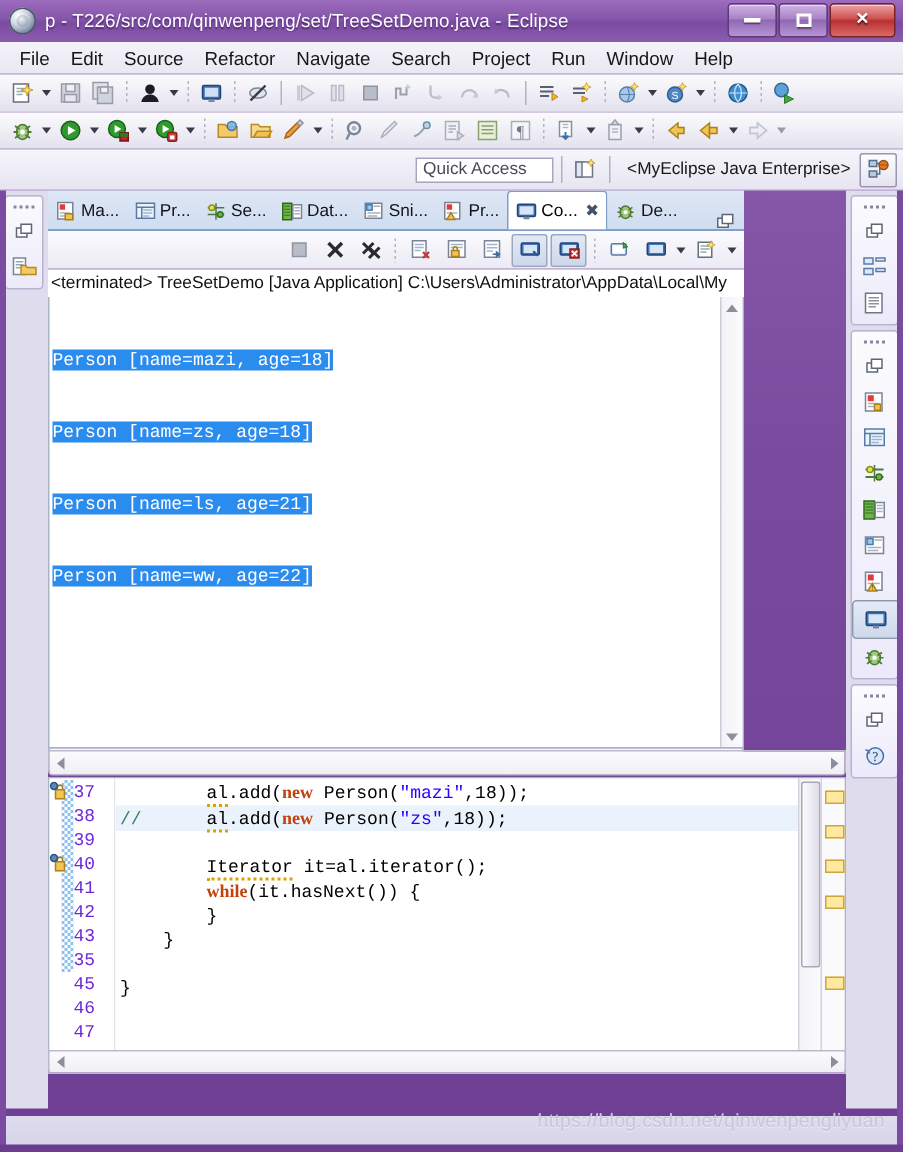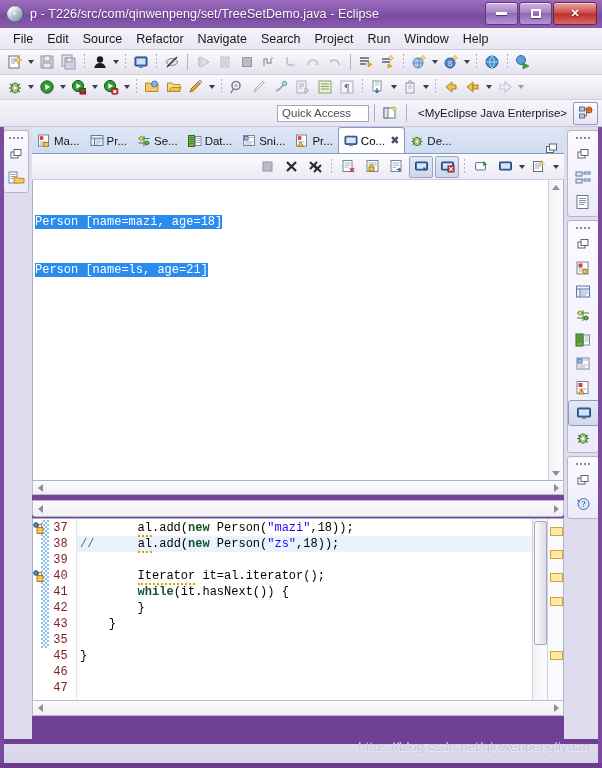--- a/index.html
+++ b/index.html
@@ -79,21 +79,21 @@
   .rail{position:absolute;background:#dfdcee;}
   .rail-left{left:0;top:127px;width:32px;height:612px;}
   .rail-right{right:0;top:127px;width:38px;height:612px;}
   .railgrp{background:linear-gradient(180deg,#fbfbfe,#eceafa);
     border:1px solid #b9b3cf;border-radius:3px;margin:3px 3px;padding:2px 0;}
   .railbtn{width:100%;height:24px;display:flex;align-items:center;justify-content:center;}
   .raildots{height:9px;display:flex;align-items:center;justify-content:center;gap:2px;}
   .raildots i{width:2px;height:2px;background:#8a84a0;display:block;}
 
   
-  .console{position:absolute;left:32px;top:127px;width:532px;height:385px;}
+  .console{position:absolute;left:32px;top:127px;width:464px;height:385px;}
   .tabstrip{position:relative;height:26px;
     background:linear-gradient(180deg,#dfe7f5 0%,#cfdcf0 100%);
     border-bottom:1px solid #7f9dc6;display:flex;align-items:flex-end;overflow:hidden;}
   .vtab{height:24px;display:flex;align-items:center;padding:0 5px;font-size:11.5px;color:#10151c;
     white-space:nowrap;gap:3px;}
   .vtab.active{background:#ffffff;border:1px solid #7f9dc6;border-bottom:none;
     border-radius:3px 3px 0 0;height:25px;color:#000;}
   .vtab .tico{width:14px;height:14px;display:inline-block;flex:0 0 auto;}
   .tabx{font-size:11px;color:#44506a;margin-left:2px;}
   .tabstrip .strip-right{margin-left:auto;display:flex;align-items:center;padding-right:4px;}
@@ -129,27 +129,27 @@
   .editor{position:absolute;left:32px;top:518px;width:532px;height:196px;
     background:#fff;border:1px solid #a8b3c6;box-sizing:border-box;display:flex;}
   .etop-scroll{position:absolute;left:32px;top:500px;width:532px;height:17px;
     background:linear-gradient(180deg,#fbfbfd,#f0eff5);border:1px solid #bdb9cc;box-sizing:border-box;
     display:flex;align-items:center;justify-content:space-between;border-radius:0 0 3px 3px;}
   .gutter{width:16px;background:#fff;position:relative;flex:0 0 auto;}
   .changebar{position:absolute;left:8px;top:0;width:8px;}
   .chg{height:16px;
     background:repeating-conic-gradient(#8fc0ec 0% 25%,#ffffff 0% 50%) 0 0/4px 4px;}
   .lnums{width:28px;flex:0 0 auto;background:#fff;border-right:1px solid #e3e3e8;
-    font-family:"Liberation Mono",monospace;font-size:12px;line-height:16px;color:#7f1d1d;
-    text-align:center;padding-right:4px;box-sizing:border-box;padding-top:1px;}
+    font-family:"Liberation Mono",monospace;font-size:12px;line-height:16px;color:#6d28d9;
+    text-align:left;padding-right:4px;box-sizing:border-box;padding-top:1px;}
   .codearea{flex:1 1 auto;position:relative;overflow:hidden;background:#fff;padding-top:1px;}
   .cline{font-family:"Liberation Mono",monospace;font-size:12px;line-height:16px;white-space:pre;
     padding-left:3px;}
   .cline.hl{background:#eaf2fb;}
-  .kw{color:#14532d;font-weight:bold;}
+  .kw{color:#c2410c;font-weight:bold;font-family:Liberation Serif, serif;}
   .str{color:#2a00ff;}
   .cmt{color:#3f7f5f;}
   .fld{color:#0000c0;font-style:italic;}
   .warnu{text-decoration:none;border-bottom:2px dotted #d8a400;}
   .eright{width:14px;flex:0 0 auto;position:relative;background:linear-gradient(90deg,#f3f3f7,#fbfbfd);
     border-left:1px solid #d3d0dd;}
   .ethumb{position:absolute;left:1px;top:2px;width:11px;height:122px;border:1px solid #a9a6b6;
     background:linear-gradient(90deg,#fcfcfe,#dedce8);border-radius:2px;}
   .oruler{width:15px;flex:0 0 auto;background:#fafafc;border-left:1px solid #d3d0dd;position:relative;}
   .omark{position:absolute;left:2px;width:11px;height:7px;background:#ffe9a0;border:1px solid #caa63c;}
@@ -811,25 +811,28 @@
       <div class="ctbtn">
         <svg width="15" height="15">
             <rect x="1.5" y="2.5" width="9" height="10" fill="#fff" stroke="#6b6b80"></rect>
             <path d="M3 5h6M3 7h6M3 9h4" stroke="#9aa"></path>
             <path d="M10 1.5l.8 1.9 1.9.8-1.9.8-.8 1.9-.8-1.9-1.9-.8 1.9-.8z" fill="#ffe07a" stroke="#c29a1e" stroke-width=".5"></path>
           </svg>
       </div>
       <div class="tarrow"></div>
     </div>
 
+    <div class="cheader">&lt;terminated&gt; TreeSetDemo [Java Application] C:\Users\Administrator\AppData\Local\My</div>
 
     <div class="cbody">
       <div class="cout">
         <div><span class="sel">Person [name=mazi, age=18]</span></div>
+        <div><span class="sel">Person [name=zs, age=18]</span></div>
         <div><span class="sel">Person [name=ls, age=21]</span></div>
+        <div><span class="sel">Person [name=ww, age=22]</span></div>
       </div>
       <div class="vscroll">
         <div class="sarrow up"></div>
         <div class="sarrow dn"></div>
       </div>
     </div>
 
     <div class="hscroll">
       <div class="ha l"></div>
       <div class="ha r"></div>

